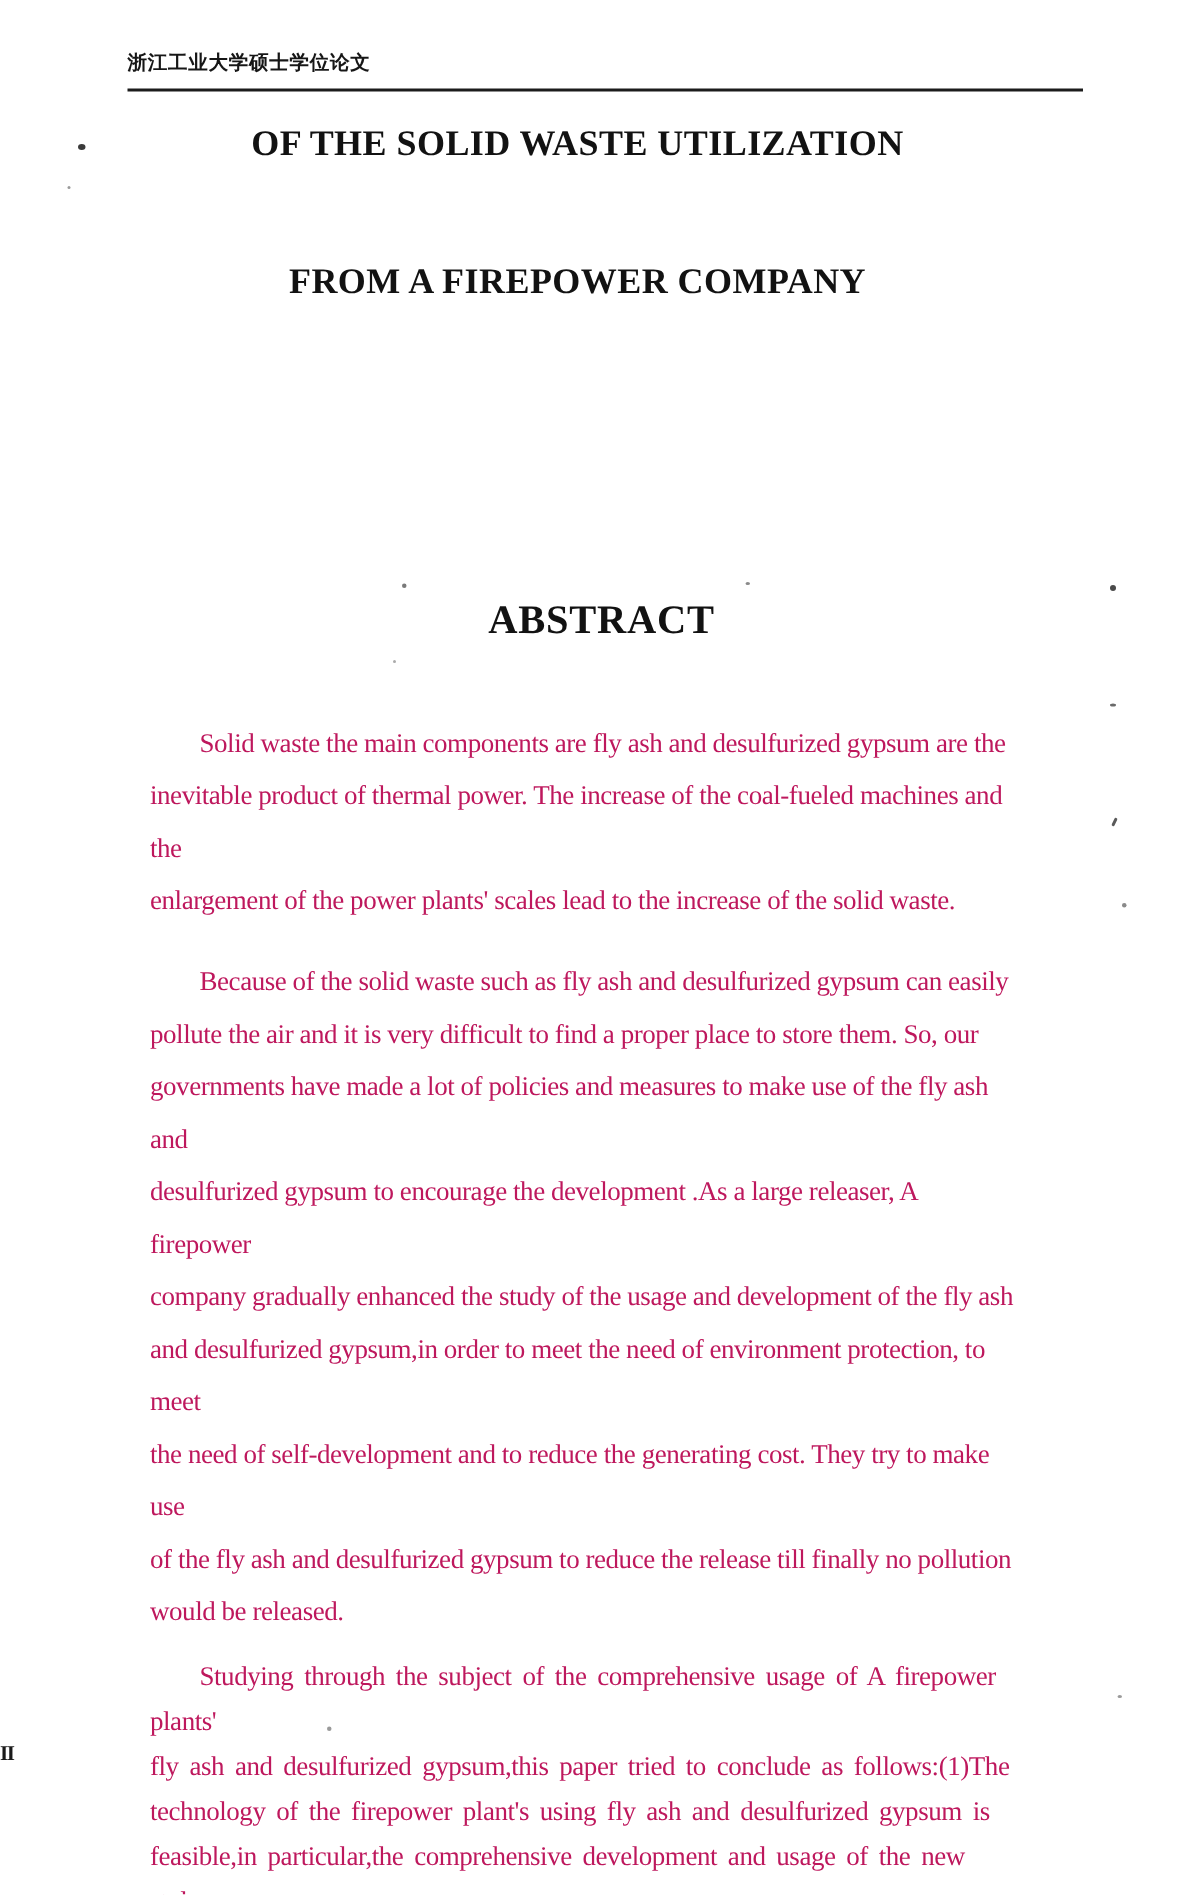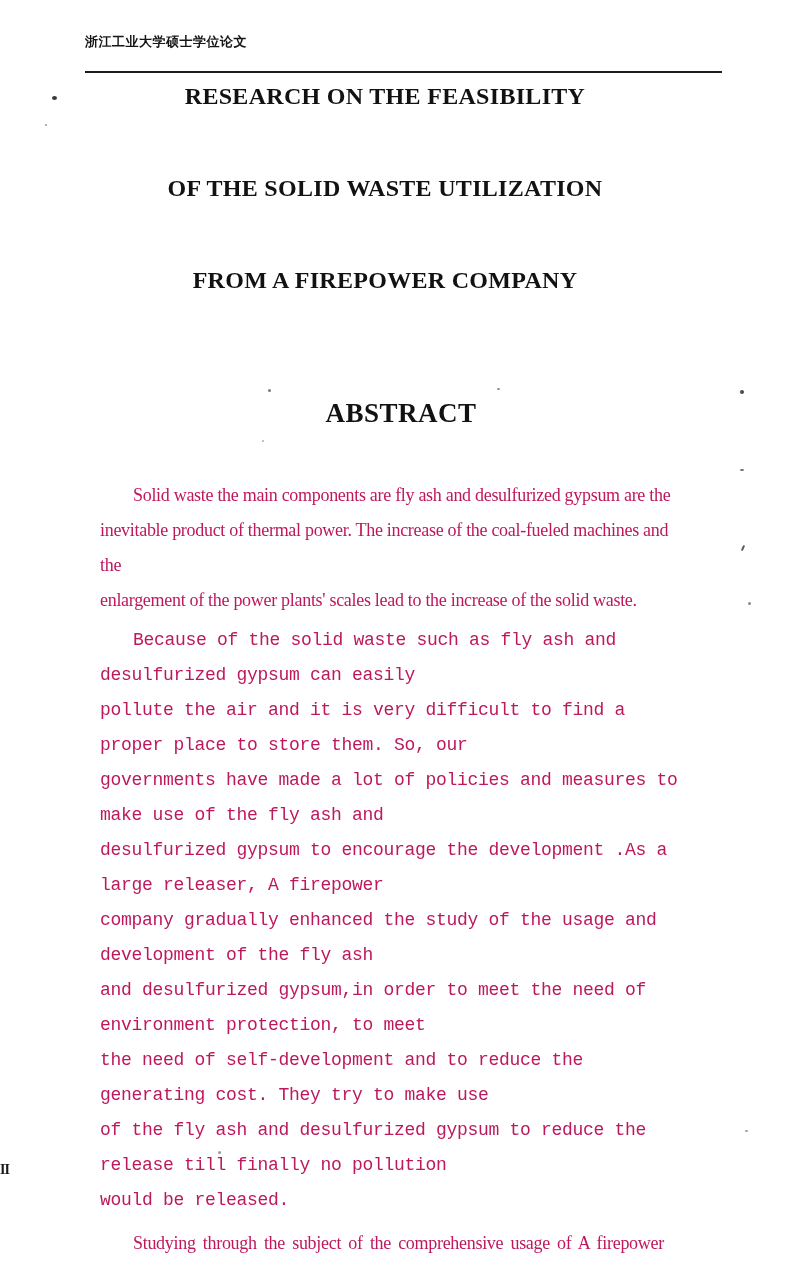--- a/index.html
+++ b/index.html
@@ -16,21 +16,21 @@
   
   .running-header {
     position: absolute;
     top: 33px;
     left: 85px;
     width: 637px;
     display: flex;
     justify-content: space-between;
     align-items: flex-end;
     border-bottom: 2px solid #1c1c1c;
-    padding-bottom: 20px;
+    padding-bottom: 8px;
     font-family: "Liberation Sans", "DejaVu Sans", sans-serif;
     font-size: 13px;
     font-weight: bold;
     letter-spacing: 0.5px;
     color: #161616;
   }
 
   
   .title-block {
     position: absolute;
@@ -73,21 +73,21 @@
   }
   .para {
     margin: 0;
     font-size: 18px;
     line-height: 35px;
     text-indent: 33px;
     letter-spacing: -0.3px;
     white-space: pre-line;
     color: #be185d;
   }
-  .para.para-2 { margin-top: 5px; font-family: Liberation Mono, monospace; }
+  .para.para-2 { margin-top: 19px; }
   .para.para-3 { margin-top: 10px; line-height: 30px; word-spacing: 3px; }
 
   
   .page-number {
     position: absolute;
     top: 1162px;
     left: 0;
     width: 778px;
     text-align: left;
     font-size: 14px;
@@ -106,21 +106,20 @@
 </head>
 <body>
 
 <div class="page">
 
   <div class="running-header">
     <span>浙江工业大学硕士学位论文</span>
   </div>
 
   <div class="title-block">
-    <h1 class="title-line">RESEARCH ON THE FEASIBILITY</h1>
     <h1 class="title-line">OF THE SOLID WASTE UTILIZATION</h1>
     <h1 class="title-line">FROM A FIREPOWER COMPANY</h1>
   </div>
 
   <h2 class="abstract-heading">ABSTRACT</h2>
 
   <div class="body-text">
     <p class="para para-1">Solid waste the main components are fly ash and desulfurized gypsum are the
 inevitable product of thermal power. The increase of the coal-fueled machines and the
 enlargement of the power plants' scales lead to the increase of the solid waste.</p>

